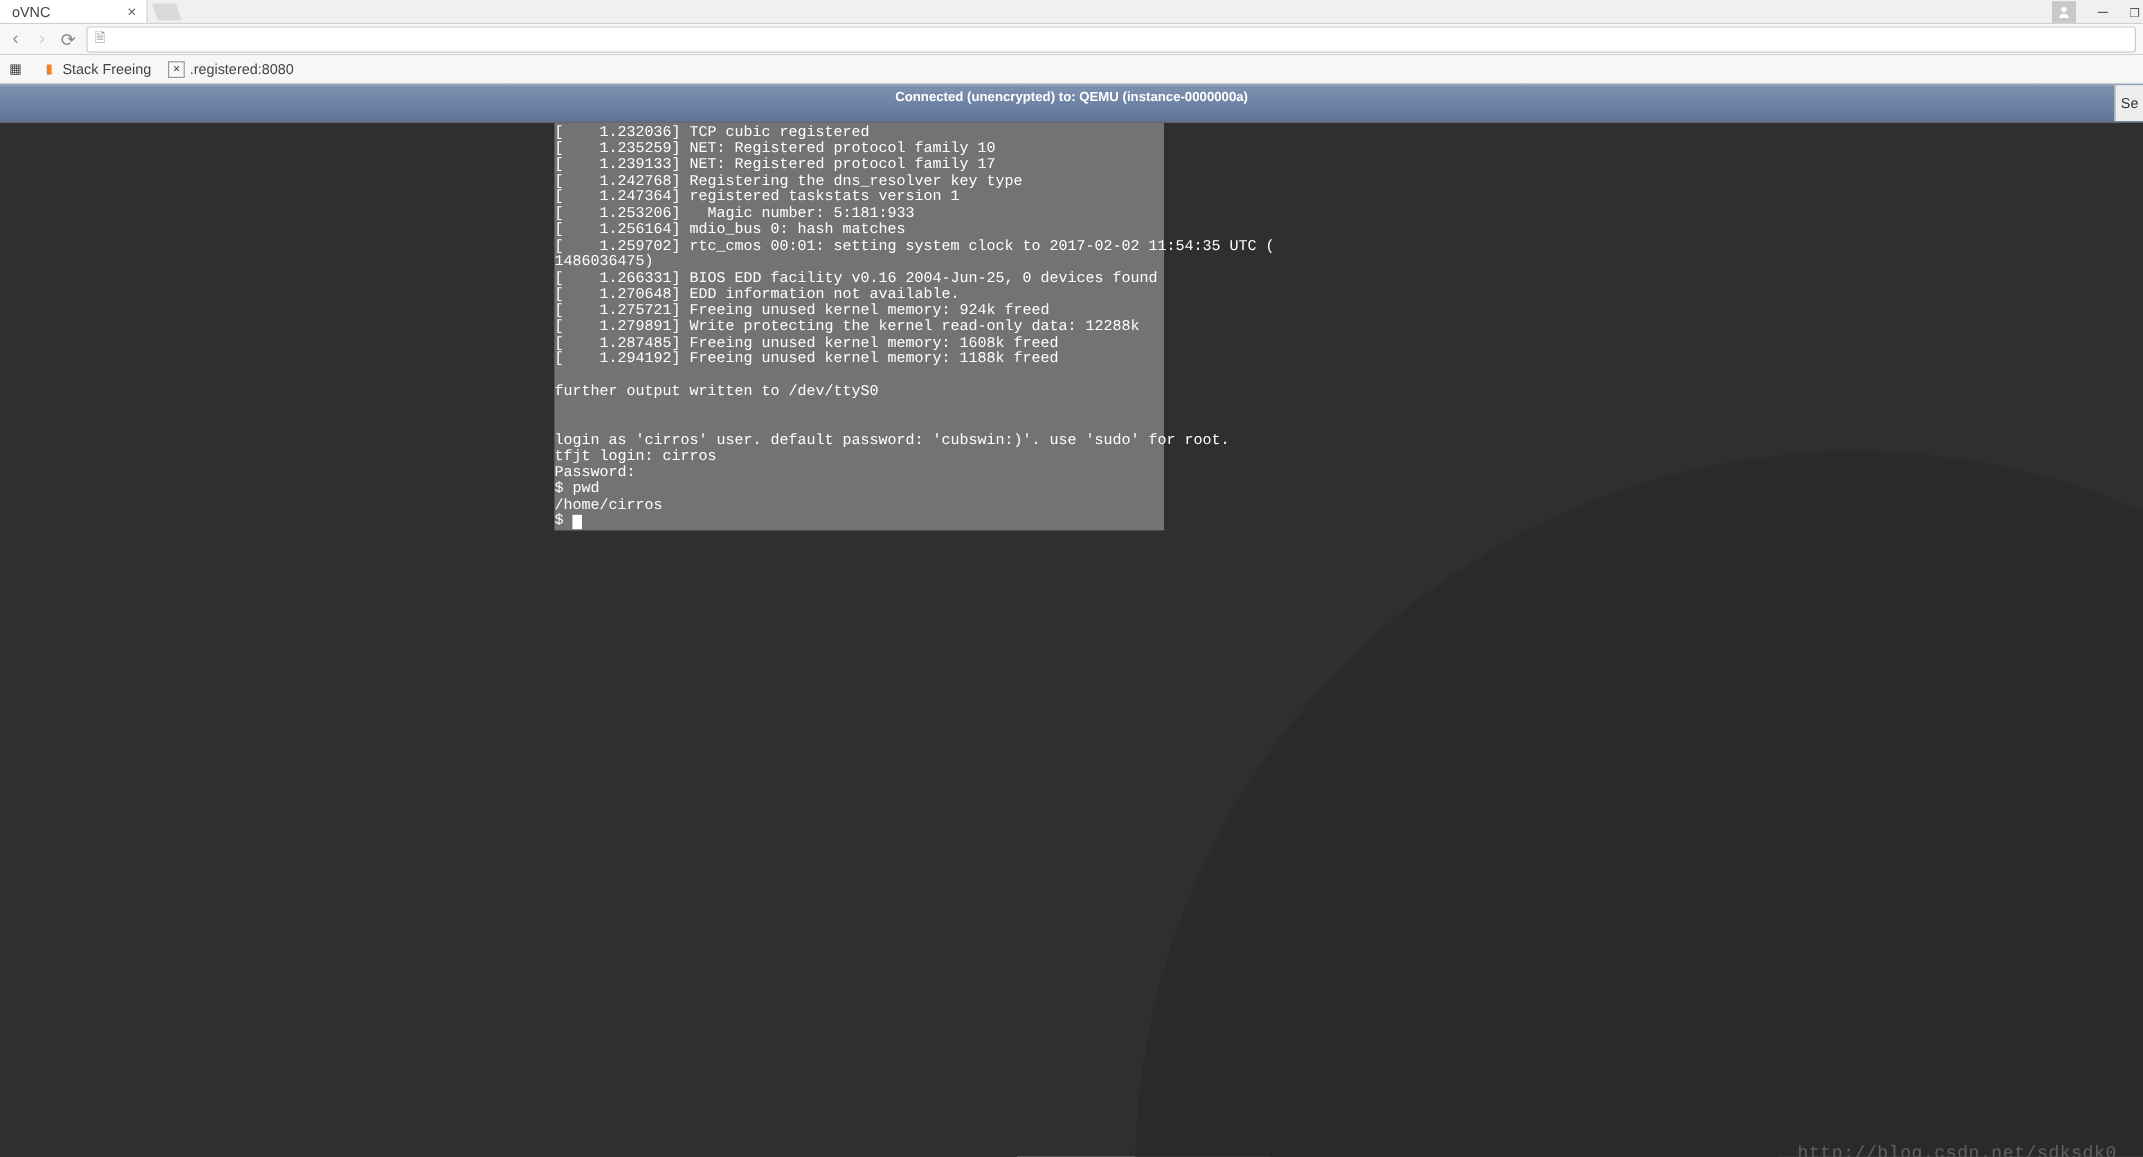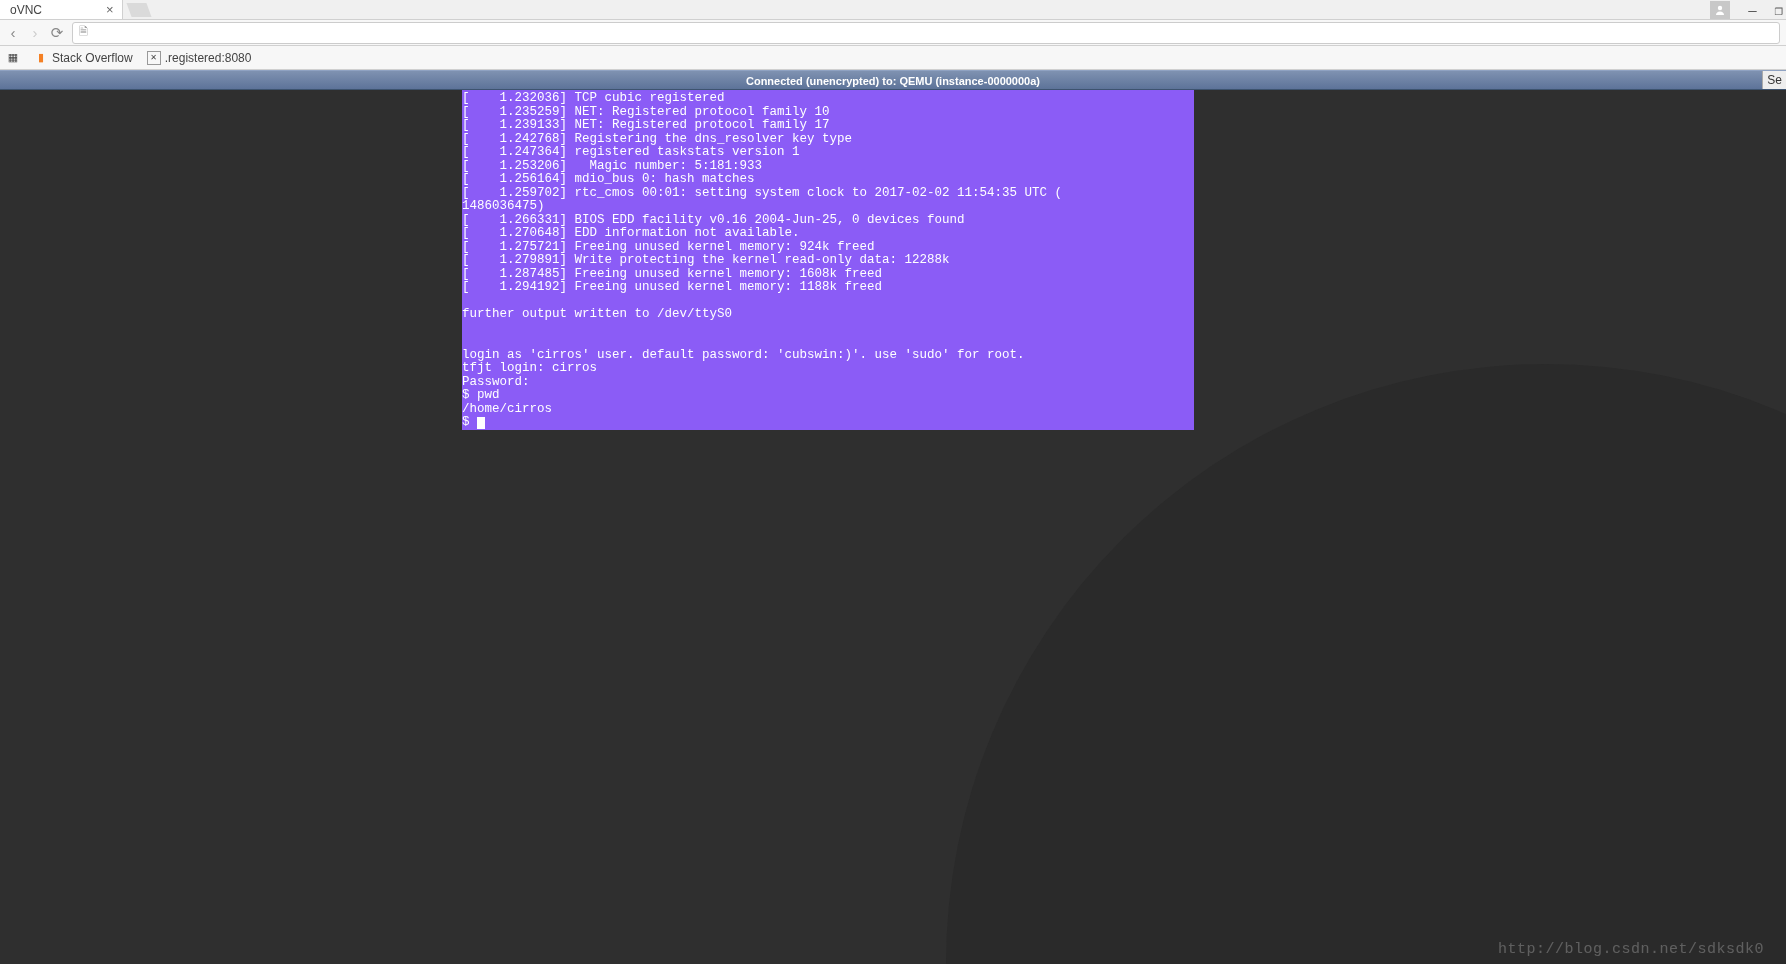--- a/index.html
+++ b/index.html
@@ -19,31 +19,31 @@
     .nav-btn { color: #888; font-size: 15px; width: 14px; text-align: center; }
     .url-box { flex: 1; border: 1px solid #ccc; border-radius: 3px; height: 22px; display: flex; align-items: center; padding: 0 6px; font-size: 13px; color: #333; background:#fff; }
     .url-box .docicon { margin-right: 6px; font-size: 11px; color: #888; }
     
     
     .bookmarks { height: 24px; border-bottom: 1px solid #d0d0d0; display: flex; align-items: center; gap: 14px; padding: 0 6px; font-size: 12px; color: #444; background: #f7f7f7;}
     .bookmarks .bm { display: flex; align-items: center; gap: 4px; }
     .bookmarks .bm .ico { width: 14px; height: 14px; display: inline-flex; align-items: center; justify-content: center; font-size: 11px; }
     
     
-    .vnc-status { height: 20px; background: linear-gradient(#7f92b1,#5d7399); color: #fff; line-height: 20px; font-size: 11px; font-weight: bold; position: relative; border-top: 1px solid #8fa2c2; border-bottom: 1px solid #3d536f; }
+    .vnc-status { height: 32px; background: linear-gradient(#7f92b1,#5d7399); color: #fff; line-height: 20px; font-size: 11px; font-weight: bold; position: relative; border-top: 1px solid #8fa2c2; border-bottom: 1px solid #3d536f; }
     .vnc-status-text { position: absolute; left: 50%; transform: translateX(-50%); }
     .vnc-se { position: absolute; right: 0; top: 0; height: 100%; background: #eee; color: #333; border-left: 1px solid #aaa; padding: 0 4px; display: flex; align-items:center; font-weight: normal; font-size:12px; }
     
     
     .content { background: #2f2f2f; height: calc(964px - 20px - 26px - 24px - 20px); position: relative; overflow: hidden; }
     .content::after {
       content: ""; position: absolute; right: -360px; bottom: -600px; width: 1200px; height: 1200px;
       background: #2a2a2a; border-radius: 50%;
     }
-    .terminal { position: absolute; left: 462px; top: 0; width: 732px; height: 340px; background: #8b5cf6; color: #fff; font-family: "Courier New", monospace; font-size: 12.5px; line-height: 13.5px; white-space: pre; padding: 2px 0 6px 0; }
+    .terminal { position: absolute; left: 462px; top: 0; width: 508px; height: 340px; background: #737373; color: #fff; font-family: "Courier New", monospace; font-size: 12.5px; line-height: 13.5px; white-space: pre; padding: 2px 0 6px 0; }
     .terminal .cursor { display: inline-block; width: 8px; height: 12px; background: #fff; vertical-align: text-bottom; animation: blink 1s step-end infinite; }
     @keyframes blink { 50% { opacity: 0; } }
     
     .watermark { position: absolute; right: 22px; bottom: 6px; color: rgba(255,255,255,0.25); font-family: "Courier New", monospace; font-size: 15px; letter-spacing: 0.5px; z-index: 5; }
   </style>
 </head>
 <body>
 
 <div class="tab-bar">
   <div class="tab">
@@ -71,21 +71,21 @@
     <span class="docicon">🗎</span>
   </div>
 </div>
 
 <div class="bookmarks">
   <span class="bm">
     <span class="ico">▦</span>
   </span>
   <span class="bm">
     <span class="ico" style="color:#f48024;">▮</span>
-    <span>Stack Overflow</span>
+    <span>Stack Freeing</span>
   </span>
   <span class="bm">
     <span class="ico" style="border:1px solid #999;font-size:8px;">✕</span>
     <span>.registered:8080</span>
   </span>
 </div>
 
 <div class="vnc-status">
   <span class="vnc-status-text">Connected (unencrypted) to: QEMU (instance-0000000a)</span>
   <span class="vnc-se">Se</span>

